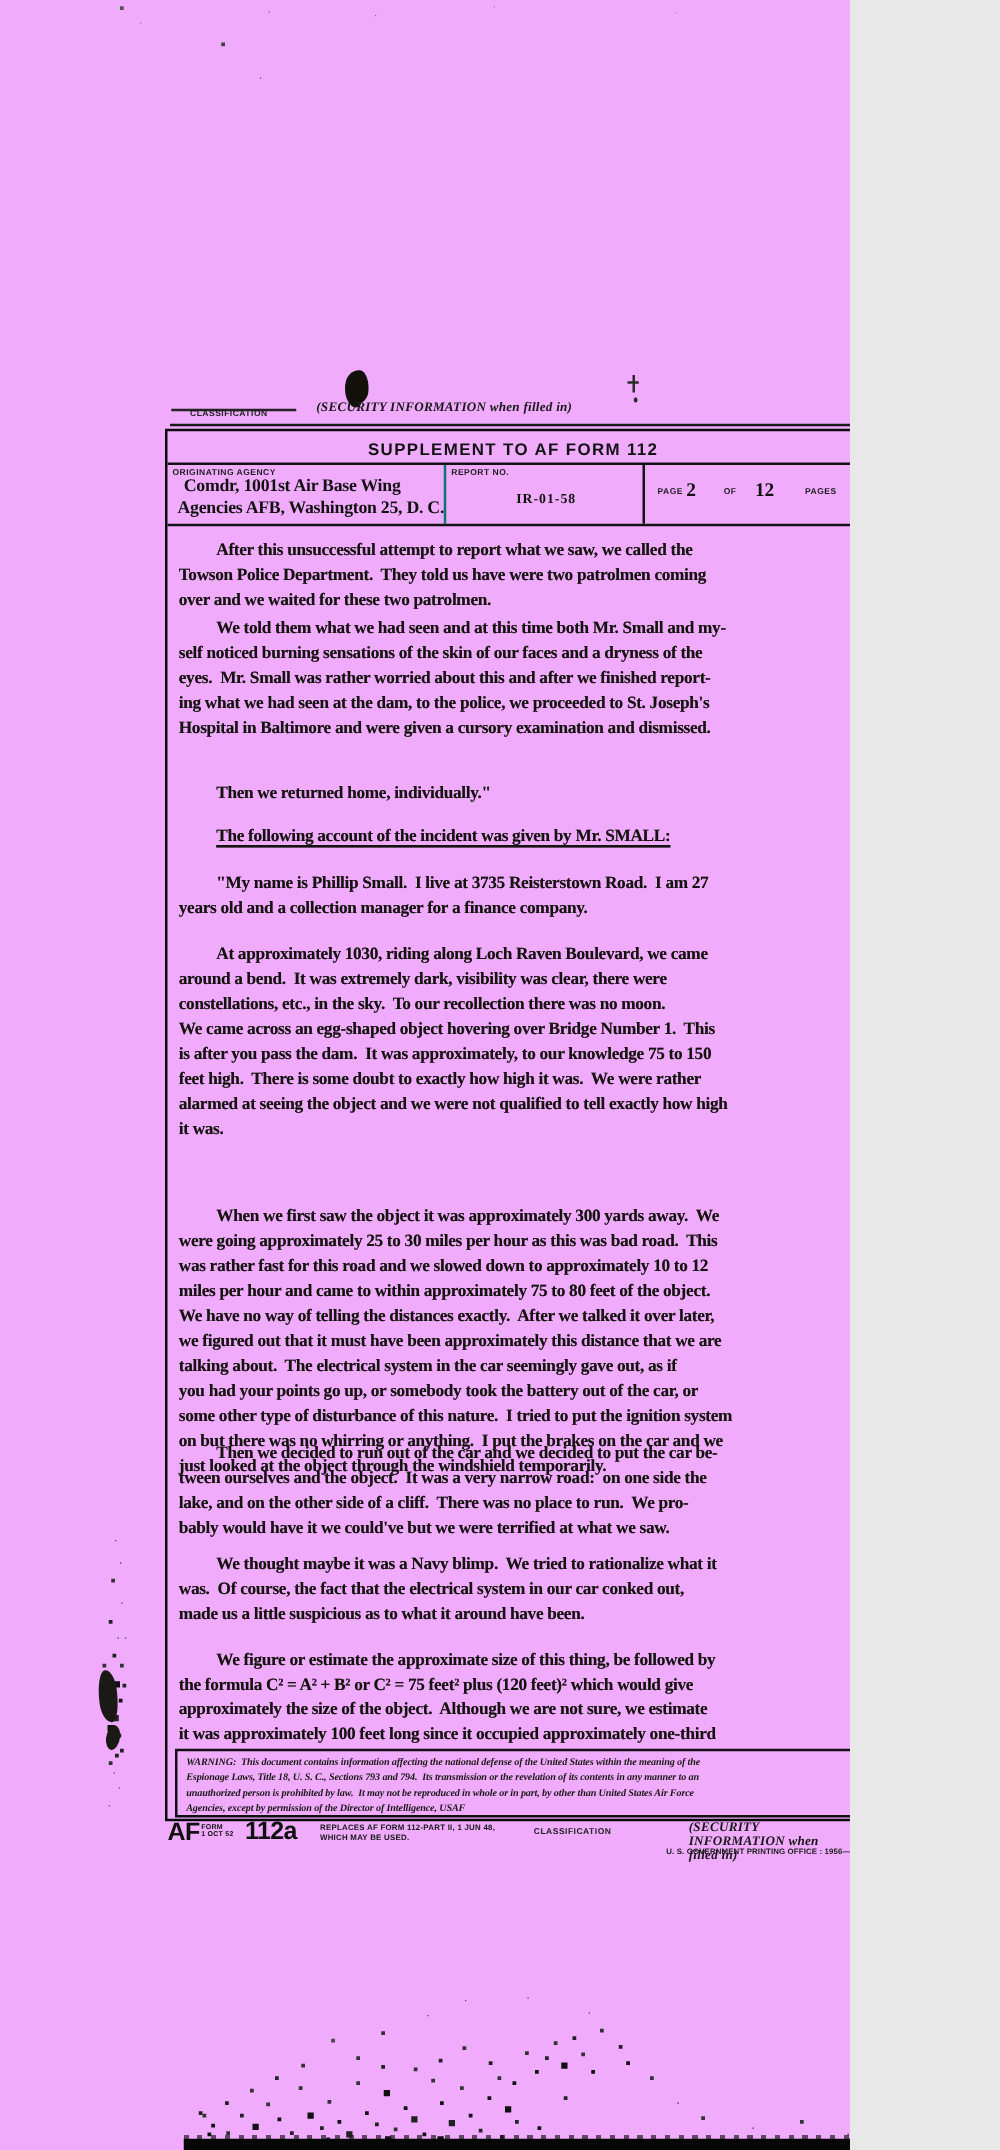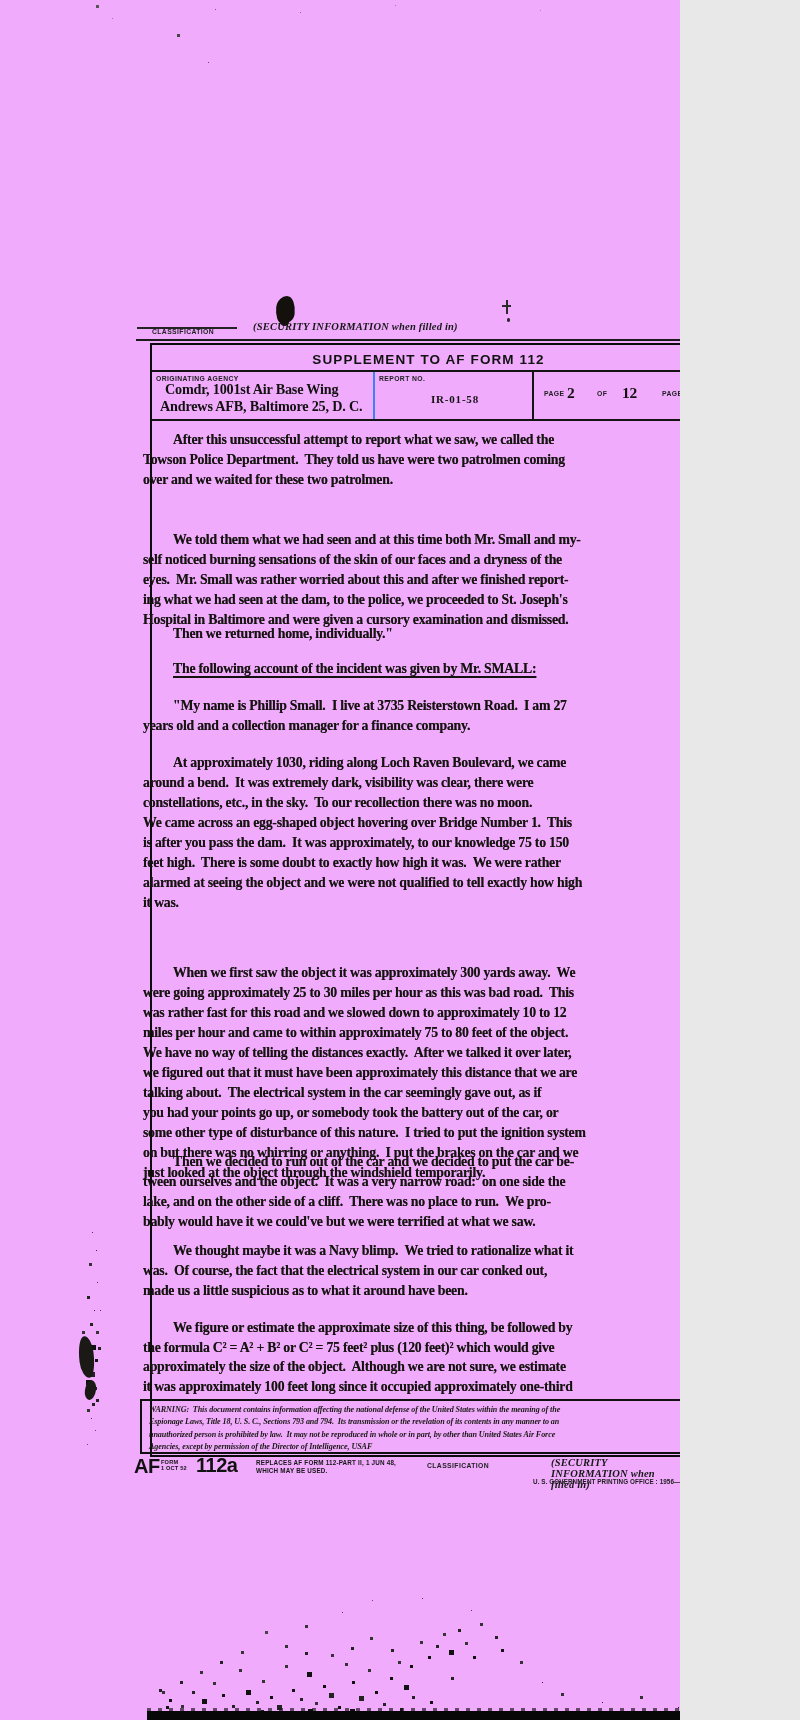--- a/index.html
+++ b/index.html
@@ -9,28 +9,28 @@
 
   
   .rule-class-short{left:137px;top:327px;width:100px;height:2px;background:#232323;}
   .classification-label{left:152px;top:328px;font-family:"Liberation Sans",sans-serif;
         font-weight:700;font-size:6.8px;letter-spacing:.4px;color:#222;}
   .security-note-top{left:253px;top:321px;font-size:10.5px;font-weight:700;font-style:italic;
         letter-spacing:.2px;color:#181818;}
   .rule-top-long{left:136px;top:339px;width:553px;height:2px;background:#1a1a1a;}
 
   
-  .form-box{left:150px;top:343px;width:557px;height:1114px;box-sizing:border-box;
+  .form-box{left:132px;top:343px;width:557px;height:1114px;box-sizing:border-box;
         border:2.5px solid #0c0c0c;background:transparent;}
   .title-row{height:27px;border-bottom:2px solid #141414;text-align:center;padding-top:7px;
         font-family:"Liberation Sans",sans-serif;font-weight:700;font-size:13.5px;
         letter-spacing:1.1px;color:#121212;box-sizing:border-box;}
   .header-row{position:relative;height:49px;border-bottom:2px solid #141414;display:flex;box-sizing:border-box;}
   .cell{position:relative;box-sizing:border-box;}
-  .cell-agency{width:223px;border-right:2px solid #3b82f6;}
+  .cell-agency{width:223px;border-right:2px solid #0f766e;}
   .cell-report{width:159px;border-right:2px solid #141414;}
   .cell-pages{flex:1;}
   .lbl{position:absolute;font-family:"Liberation Sans",sans-serif;font-weight:700;
         font-size:6.8px;letter-spacing:.4px;color:#1c1c1c;white-space:nowrap;}
   .hval{position:absolute;font-weight:700;font-size:14.2px;letter-spacing:-.2px;white-space:nowrap;color:#121110;}
   .report-no{font-size:11px;letter-spacing:.8px;}
   .pg-num{font-size:15.5px;}
 
   
   .body-par{position:absolute;left:143px;width:552px;font-weight:700;font-size:13.8px;
@@ -119,40 +119,40 @@
   <div class="abs classification-label">CLASSIFICATION</div>
   <div class="abs security-note-top">(SECURITY INFORMATION when filled in)</div>
   <div class="abs rule-top-long"></div>
 
   <div class="abs form-box">
     <div class="title-row">SUPPLEMENT TO AF FORM 112</div>
     <div class="header-row">
       <div class="cell cell-agency">
         <span class="lbl" style="left:4px;top:3px;">ORIGINATING AGENCY</span>
         <span class="hval" style="left:13px;top:9px;">Comdr, 1001st Air Base Wing</span>
-        <span class="hval" style="left:8px;top:26px;">Andrews AFB, Baltimore 25, D. C.</span>
+        <span class="hval" style="left:8px;top:26px;">Agencies AFB, Washington 25, D. C.</span>
       </div>
       <div class="cell cell-report">
         <span class="lbl" style="left:4px;top:3px;">REPORT NO.</span>
         <span class="hval report-no" style="left:56px;top:21px;">IR-01-58</span>
       </div>
       <div class="cell cell-pages">
         <span class="lbl" style="left:10px;top:18px;">PAGE</span>
         <span class="hval pg-num" style="left:33px;top:12px;">2</span>
         <span class="lbl" style="left:63px;top:18px;">OF</span>
         <span class="hval pg-num" style="left:88px;top:12px;">12</span>
         <span class="lbl" style="left:128px;top:18px;">PAGES</span>
       </div>
     </div>
   </div>
 
   <div class="body-par" style="top:430px;">After this unsuccessful attempt to report what we saw, we called the
 Towson Police Department.  They told us have were two patrolmen coming
 over and we waited for these two patrolmen.</div>
-  <div class="body-par" style="top:530px;">We told them what we had seen and at this time both Mr. Small and my-
+  <div class="body-par" style="top:492px;">We told them what we had seen and at this time both Mr. Small and my-
 self noticed burning sensations of the skin of our faces and a dryness of the
 eyes.  Mr. Small was rather worried about this and after we finished report-
 ing what we had seen at the dam, to the police, we proceeded to St. Joseph's
 Hospital in Baltimore and were given a cursory examination and dismissed.</div>
   <div class="body-par" style="top:624px;">Then we returned home, individually."</div>
   <div class="body-par heading-par" style="top:659px;">The following account of the incident was given by Mr. SMALL:</div>
   <div class="body-par" style="top:696px;">"My name is Phillip Small.  I live at 3735 Reisterstown Road.  I am 27
 years old and a collection manager for a finance company.</div>
   <div class="body-par" style="top:753px;">At approximately 1030, riding along Loch Raven Boulevard, we came
 around a bend.  It was extremely dark, visibility was clear, there were

